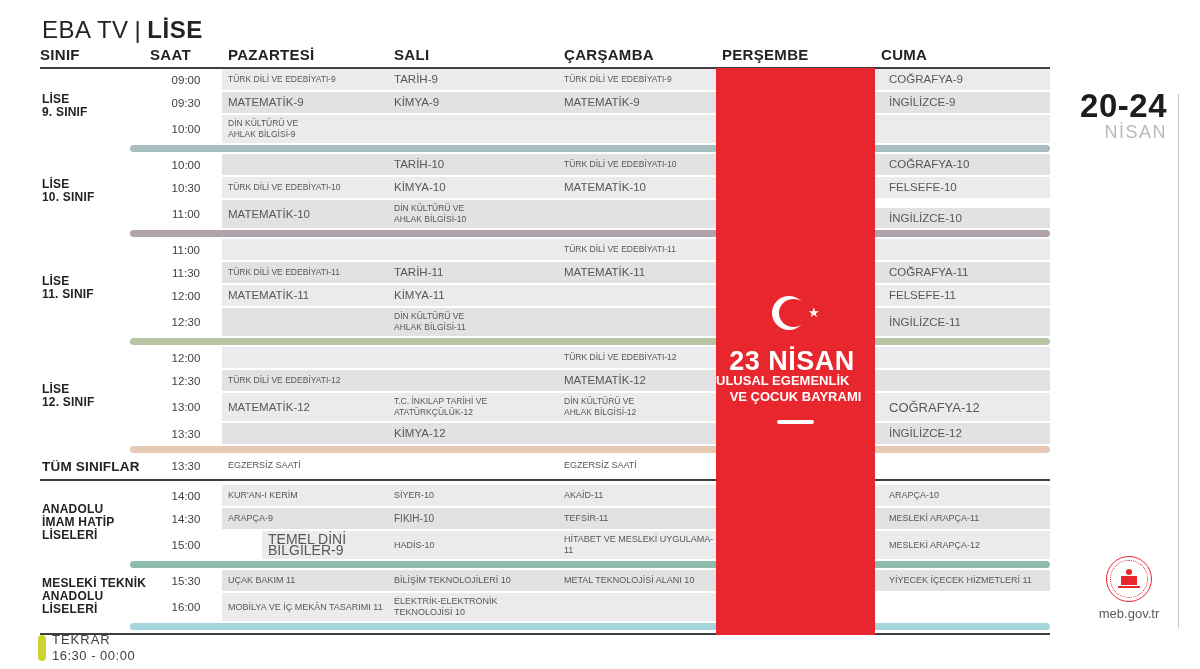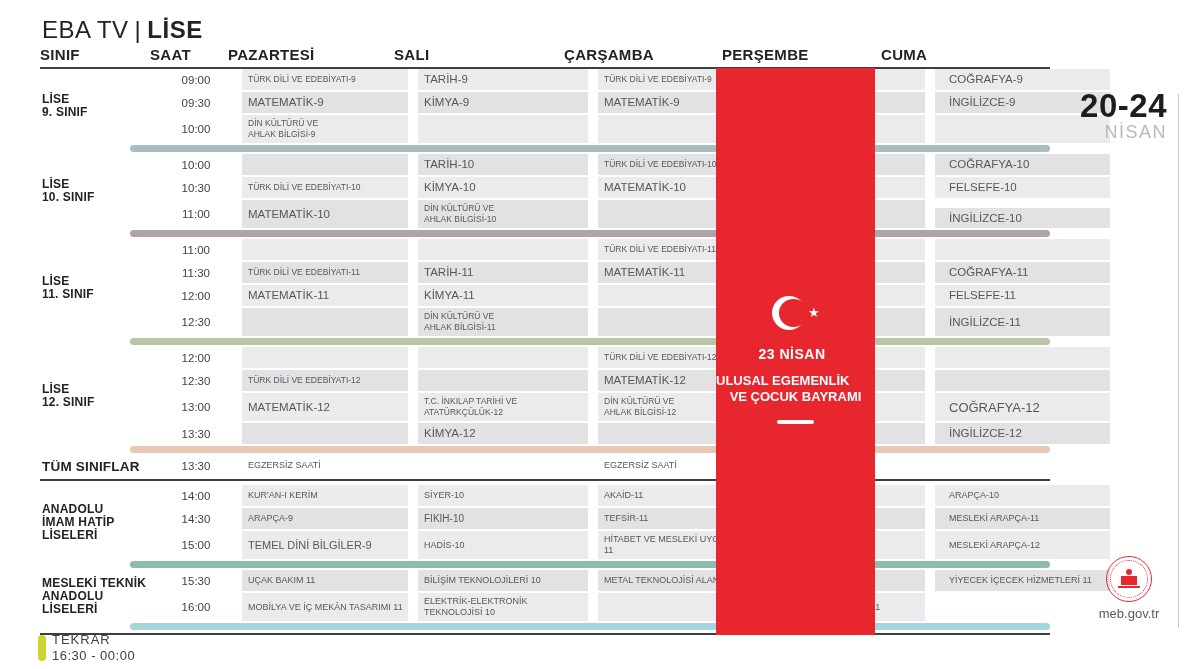--- a/index.html
+++ b/index.html
@@ -9,21 +9,21 @@
         color:#262224;white-space:nowrap;}
   .logo .brand{font-weight:400;}
   .logo .sep{font-weight:300;color:#262224;padding:0 6px;}
   .logo .channel{font-weight:700;}
   
   .table{position:absolute;left:40px;top:46px;width:1010px;}
   .grid{display:grid;grid-template-columns:110px 72px 166px 170px 158px 159px 175px;}
   .head-row{border-bottom:2px solid #3f3f41;padding-bottom:4px;}
   .head-cell{font-weight:700;font-size:15px;color:#262224;letter-spacing:.3px;}
   .head-day{padding-left:6px;}
-  .row{min-height:21px;margin-bottom:2px;align-items:stretch;gap:10px;}
+  .row{min-height:21px;margin-bottom:2px;align-items:stretch;}
   .lab-sp{background:transparent;}
   .time{background:#fff;display:flex;align-items:center;justify-content:center;
         font-size:11.5px;color:#414042;}
   .cell{display:flex;align-items:center;padding:3px 2px 3px 6px;color:#57575a;
         white-space:pre-line;line-height:11px;background:var(--bg,transparent);}
   .cell.cuma{padding-left:14px;}
   .sec{position:relative;}
   .sec-label{position:absolute;left:2px;top:50%;transform:translateY(-50%);
              font-weight:700;font-size:12px;color:#262224;line-height:13px;
              white-space:pre-line;letter-spacing:.2px;}
@@ -32,21 +32,21 @@
   .hline{height:2px;background:#3f3f41;margin:3px 0 4px 0;}
   
   .banner{position:absolute;left:676px;top:22px;bottom:4px;width:159px;
           background:#e8262d;z-index:5;}
   .flag{position:absolute;left:0;right:0;top:228px;height:40px;}
   .crescent{position:absolute;left:56px;top:0;width:34px;height:34px;border-radius:50%;background:#fff;}
   .crescent::after{content:"";position:absolute;left:7px;top:3px;width:29px;height:28px;
                    border-radius:50%;background:#e8262d;}
   .star{position:absolute;left:92px;top:9px;color:#fff;font-size:13px;}
   .banner .title{position:absolute;left:0;right:7px;top:278px;text-align:center;color:#fff;
-                 font-weight:700;font-size:14px;letter-spacing:.5px;}
+                 font-weight:700;font-size:27px;letter-spacing:.5px;}
   .banner .l1{position:absolute;left:0;right:0;top:305px;color:#fff;
               font-weight:700;font-size:13px;}
   .banner .l2{position:absolute;left:0;right:0;top:321px;text-align:center;color:#fff;
               font-weight:700;font-size:13px;}
   .banner .dash{position:absolute;left:61px;top:352px;width:37px;height:4px;border-radius:2px;background:#fff;}
   
   .date-badge{position:absolute;left:1072px;top:90px;width:95px;text-align:right;}
   .date-badge .range{font-weight:700;font-size:33px;color:#1d1d1f;letter-spacing:.5px;line-height:32px;}
   .date-badge .month{font-size:18px;color:#b9b9bb;letter-spacing:1.5px;line-height:20px;}
   .vline{position:absolute;left:1178px;top:94px;height:534px;width:1px;background:#c9c9c9;}
@@ -268,21 +268,21 @@
           <div class="time">14:30</div>
           <div class="cell paz" style="--bg: #e2e2e5; font-size: 9px;">ARAPÇA-9</div>
           <div class="cell sali" style="--bg: #e2e2e5; font-size: 10px;">FIKIH-10</div>
           <div class="cell car" style="--bg: #e2e2e5; font-size: 9px;">TEFSİR-11</div>
           <div class="cell per" style="--bg: #e2e2e5; font-size: 9px;"></div>
           <div class="cell cuma" style="--bg: #e2e2e5; font-size: 9px;">MESLEKİ ARAPÇA-11</div>
         </div>
         <div class="grid row">
           <div class="lab-sp"></div>
           <div class="time">15:00</div>
-          <div class="cell paz" style="--bg: #ebebed; font-size: 11px;">TEMEL DİNİ BİLGİLER-9</div>
+          <div class="cell paz" style="--bg: #ebebed; font-size: 14px; margin-left: 40px;">TEMEL DİNİ BİLGİLER-9</div>
           <div class="cell sali" style="--bg: #ebebed; font-size: 9px;">HADİS-10</div>
           <div class="cell car" style="--bg: #ebebed; font-size: 9px;">HİTABET VE MESLEKİ UYGULAMA-11</div>
           <div class="cell per" style="--bg: #ebebed; font-size: 9px;"></div>
           <div class="cell cuma" style="--bg: #ebebed; font-size: 9px;">MESLEKİ ARAPÇA-12</div>
         </div>
       </div>
       <div class="pill" style="background: rgb(142, 188, 170);"></div>
       <div class="sec">
         <div class="sec-label">MESLEKİ TEKNİK
 ANADOLU

